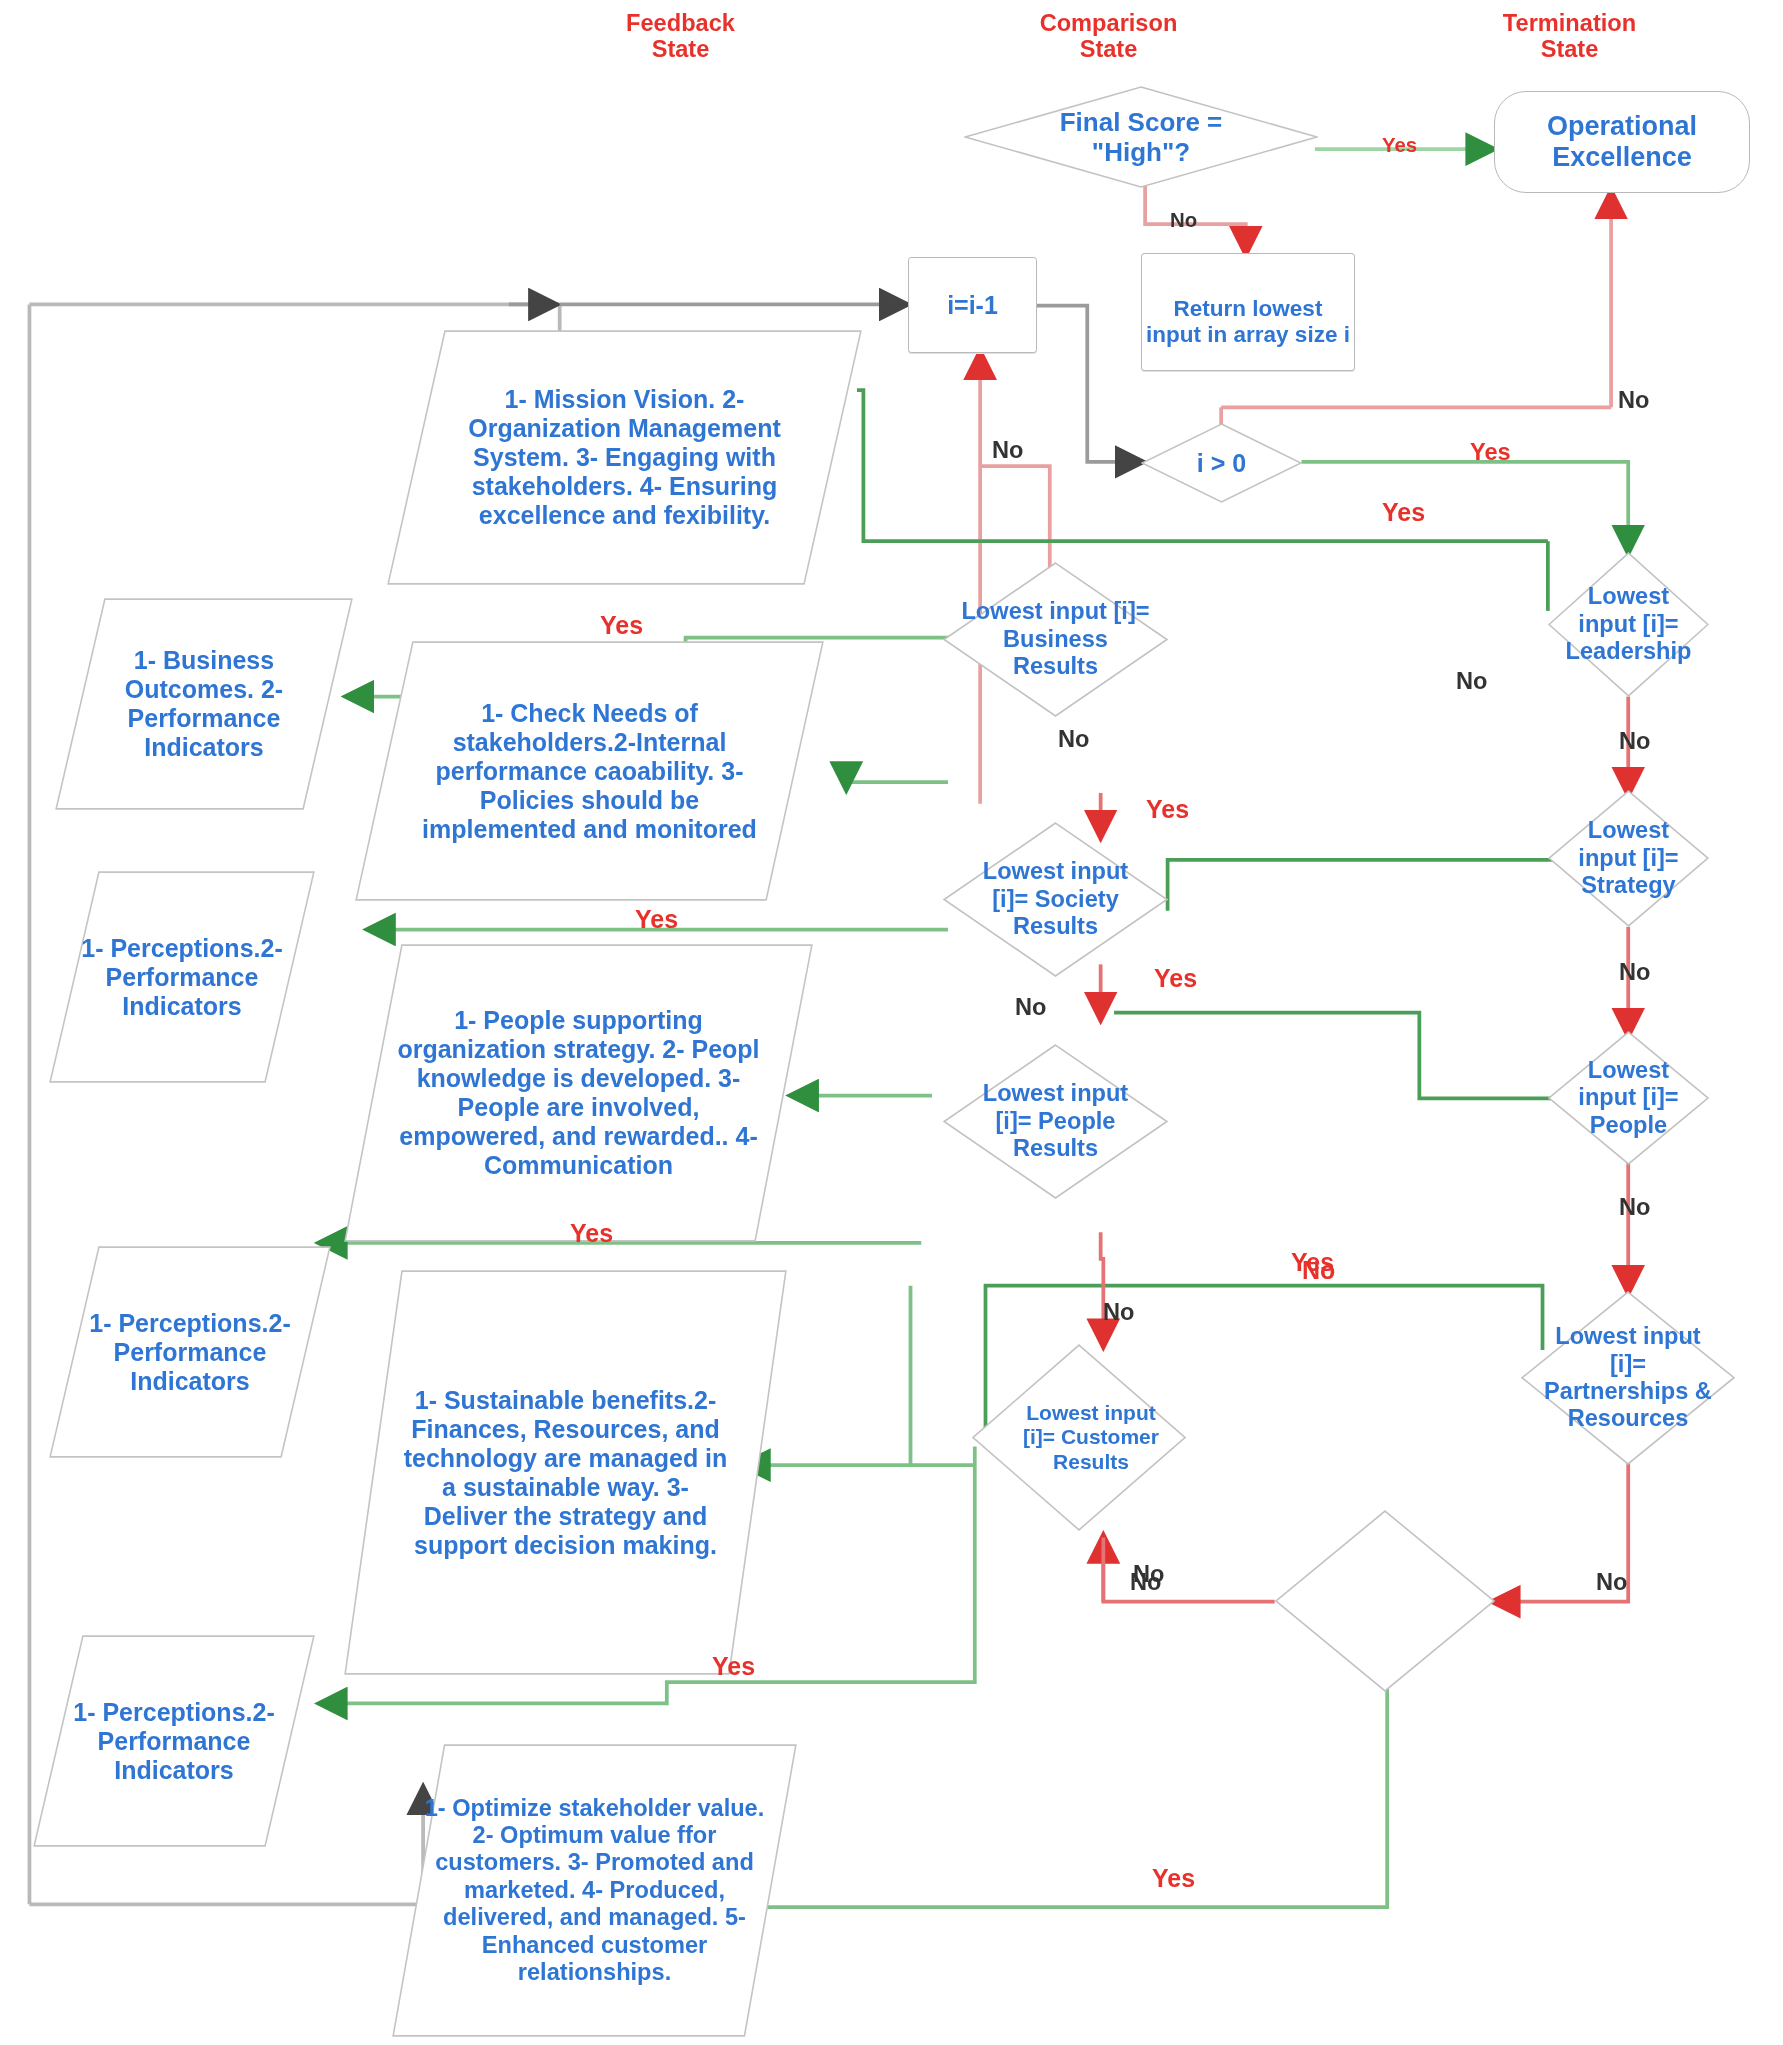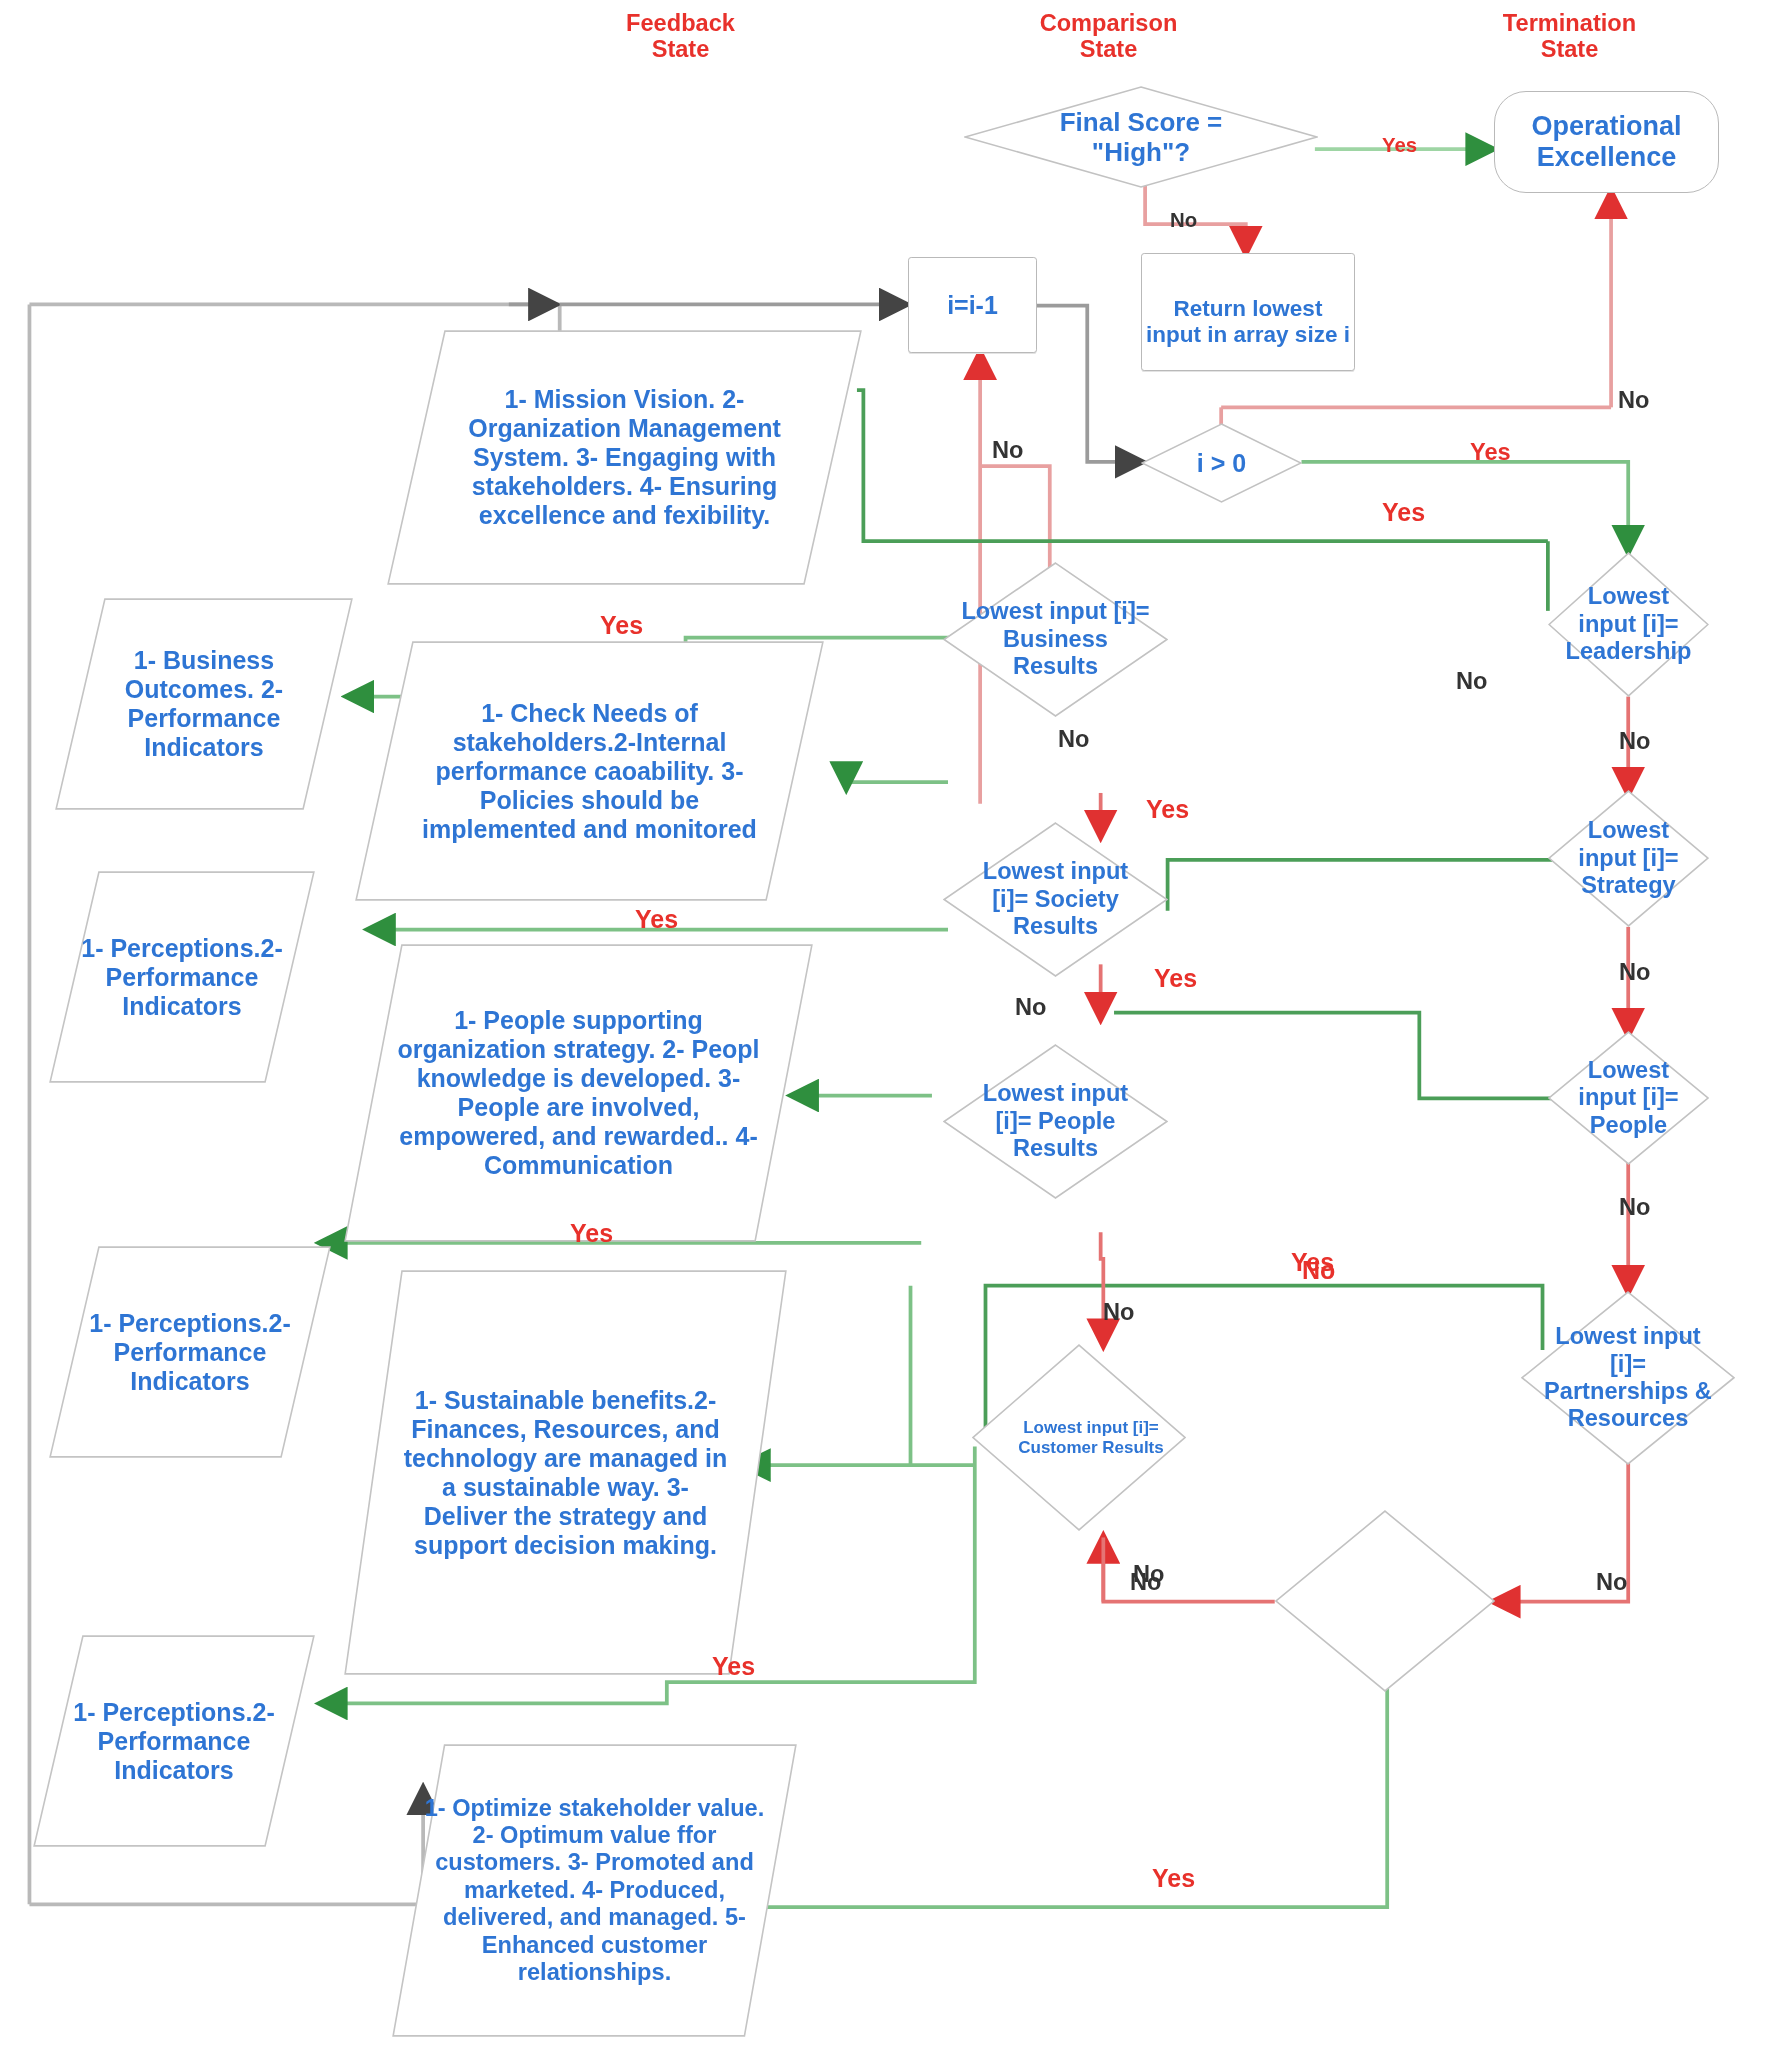--- a/index.html
+++ b/index.html
@@ -144,21 +144,21 @@
     <div>State</div>
   </div>
 
   <div class="node diam" style="left:964px;top:86px;width:354px;height:102px;">
     <svg viewBox="0 0 660 190" preserveAspectRatio="none">
         <polygon points="330,2 658,95 330,188 2,95" fill="#ffffff" stroke="#c2c2c2" stroke-width="3"></polygon>
       </svg>
     <div class="txt" style="font-size:26px;width:230px;">Final Score = "High"?</div>
   </div>
 
-  <div class="node rounded" style="left:1494px;top:91px;width:225px;height:102px;">
+  <div class="node rounded" style="left:1494px;top:91px;width:256px;height:102px;">
     <div class="txt" style="font-size:27px;">Operational Excellence</div>
   </div>
 
   <div class="node rect" style="left:1141px;top:253px;width:214px;height:118px;">
     <div class="txt" style="font-size:22.5px;margin-top:20px;">Return lowest input in array size i</div>
   </div>
 
   <div class="node rect" style="left:908px;top:257px;width:129px;height:96px;">
     <div class="txt" style="font-size:25px;">i=i-1</div>
   </div>
@@ -222,21 +222,21 @@
     <svg viewBox="0 0 420 290" preserveAspectRatio="none">
         <polygon points="210,2 418,145 210,288 2,145" fill="#ffffff" stroke="#c2c2c2" stroke-width="3"></polygon>
       </svg>
     <div class="txt" style="font-size:23.6px;width:187px;">Lowest input [i]= People Results</div>
   </div>
 
   <div class="node diam" style="left:972px;top:1344px;width:214px;height:187px;">
     <svg viewBox="0 0 400 350" preserveAspectRatio="none">
         <polygon points="200,2 398,175 200,348 2,175" fill="#ffffff" stroke="#c2c2c2" stroke-width="3"></polygon>
       </svg>
-    <div class="txt" style="font-size:17px;width:155px;margin-left:24px;">Lowest input [i]= Customer Results</div>
+    <div class="txt" style="font-size:21px;width:155px;margin-left:24px;">Lowest input [i]= Customer Results</div>
   </div>
 
   <div class="node para" style="left:386px;top:329px;width:477px;height:257px;">
     <svg viewBox="0 0 890 480" preserveAspectRatio="none">
         <polygon points="110,4 886,4 780,476 4,476" fill="#ffffff" stroke="#c4c4c4" stroke-width="3"></polygon>
       </svg>
     <div class="txt" style="font-size:25px;width:370px;">1- Mission Vision. 2- Organization Management System. 3- Engaging with stakeholders. 4- Ensuring excellence and fexibility.</div>
   </div>
 
   <div class="node para" style="left:354px;top:640px;width:471px;height:262px;">

